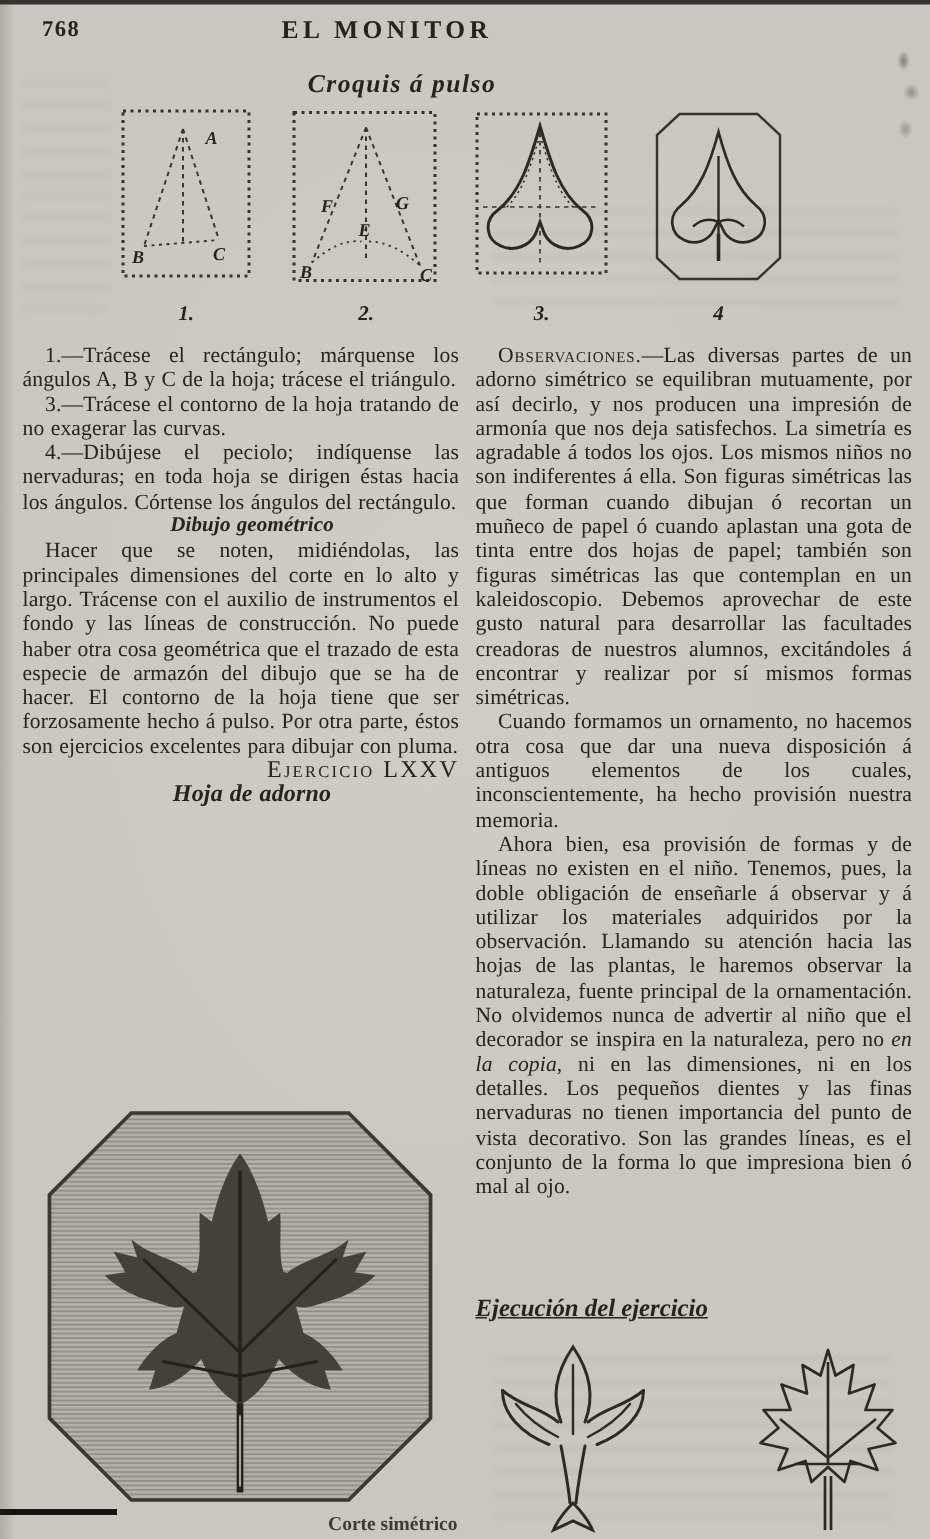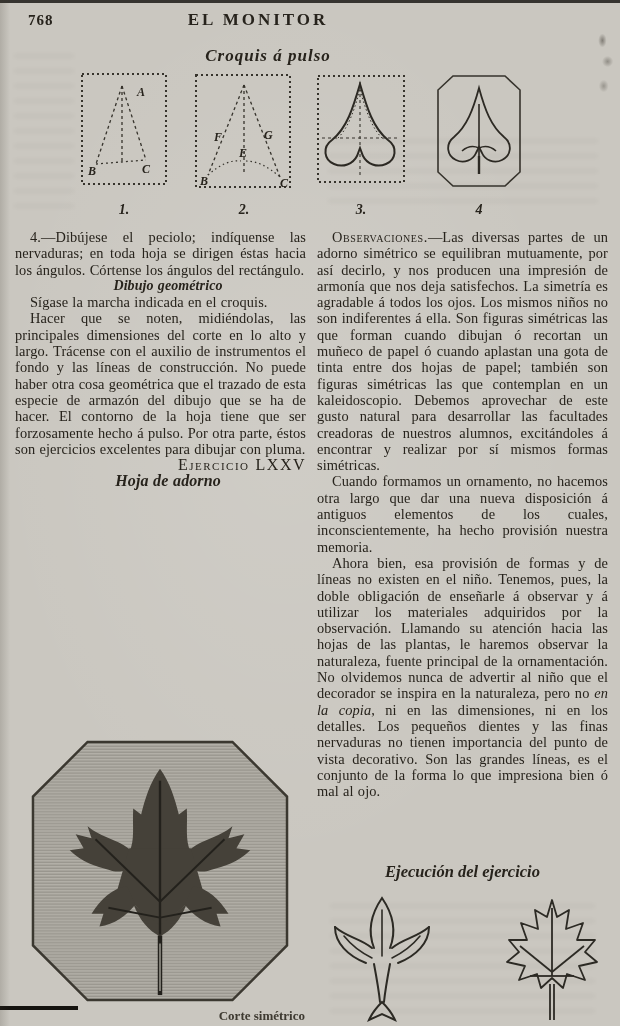--- a/index.html
+++ b/index.html
@@ -41,21 +41,21 @@
   .col-right{left:317px;}
   .col p{margin:0;text-indent:15px;}
   .smallcaps{font-variant:small-caps;letter-spacing:.6px;}
   .h-italic{margin:7px 0 4px;text-align:center;font-style:italic;font-weight:bold;font-size:14px;text-indent:0;}
   .h-sc{margin:8px 0 3px;text-align:right;font-variant:small-caps;letter-spacing:1.5px;font-size:16px;text-indent:0;}
   .it{font-style:italic;}
 
   .bigfig{position:absolute;top:739px;left:30px;width:260px;}
   .bigfig-cap{position:absolute;top:1008px;left:15px;width:290px;text-align:right;font-size:13px;font-weight:bold;color:#3e3a31;}
 
-  .exec-head{position:absolute;top:862px;left:317px;width:291px;text-align:center;font-style:italic;font-weight:bold;font-size:16.5px;}
+  .exec-head{position:absolute;top:862px;left:317px;width:291px;text-align:left;font-style:italic;font-weight:bold;font-size:16.5px;text-decoration:underline;}
   .exec-figs{position:absolute;top:888px;left:322px;width:286px;display:flex;justify-content:space-between;}
   .exec-fig{display:flex;flex-direction:column;align-items:center;}
 </style>
 </head>
 <body>
 
 <div class="page">
 
   <div class="artifact art-topbar"></div>
   <div class="artifact art-bottombar"></div>
@@ -119,23 +119,24 @@
       <path d="M43,14 C49,36 55,52 68,63 C77,70 75,82 66,86 C58,90 49,86 46,79 L43,73 L40,79 C37,86 28,90 20,86 C11,82 9,70 18,63 C31,52 37,36 43,14 Z" fill="none" stroke="#2c2923" stroke-width="1.8"></path>
       <line x1="43" y1="30" x2="43" y2="82" stroke="#2c2923" stroke-width="1.6"></line>
       <line x1="43" y1="82" x2="43" y2="100" stroke="#2c2923" stroke-width="2.4"></line>
       <path d="M43,74 Q34,70 26,77" fill="none" stroke="#2c2923" stroke-width="1.6"></path>
       <path d="M43,74 Q52,70 60,77" fill="none" stroke="#2c2923" stroke-width="1.6"></path>
     </svg>
   </div>
   <div class="figcap" style="left:436px;width:86px;">4</div>
 
   <div class="col col-left">
+    <p>1.—Trácese el rectángulo; márquense los ángulos A, B y C de la hoja; trácese el triángulo.</p>
+    <p>3.—Trácese el contorno de la hoja tratando de no exagerar las curvas.</p>
     <p>4.—Dibújese el peciolo; indíquense las nervaduras; en toda hoja se dirigen éstas hacia los ángulos. Córtense los ángulos del rectángulo.</p>
     <p class="h-italic">Dibujo geométrico</p>
-    <p>Sígase la marcha indicada en el croquis.</p>
     <p>Hacer que se noten, midiéndolas, las principales dimensiones del corte en lo alto y largo. Trácense con el auxilio de instrumentos el fondo y las líneas de construcción. No puede haber otra cosa geométrica que el trazado de esta especie de armazón del dibujo que se ha de hacer. El contorno de la hoja tiene que ser forzosamente hecho á pulso. Por otra parte, éstos son ejercicios excelentes para dibujar con pluma.</p>
     <p class="h-sc">Ejercicio LXXV</p>
     <p class="h-italic" style="font-size:16px;">Hoja de adorno</p>
   </div>
 
   <div class="bigfig">
     <svg width="260" height="264" viewBox="0 0 262 266">
       <defs>
         <pattern id="hatch" width="4" height="3" patternUnits="userSpaceOnUse">
           <rect width="4" height="3" fill="#b3b0a8"></rect>
@@ -160,21 +161,21 @@
         <line x1="131" y1="180" x2="183" y2="170" stroke-width="2"></line>
       </g>
       <line x1="131" y1="198" x2="131" y2="258" stroke="#23211c" stroke-width="4.5"></line>
       <line x1="131" y1="206" x2="131" y2="254" stroke="#a7a49c" stroke-width="1.4"></line>
     </svg>
   </div>
   <div class="bigfig-cap">Corte simétrico</div>
 
   <div class="col col-right">
     <p><span class="smallcaps">Observaciones.</span><span>—Las diversas partes de un adorno simétrico se equilibran mutuamente, por así decirlo, y nos producen una impresión de armonía que nos deja satisfechos. La simetría es agradable á todos los ojos. Los mismos niños no son indiferentes á ella. Son figuras simétricas las que forman cuando dibujan ó recortan un muñeco de papel ó cuando aplastan una gota de tinta entre dos hojas de papel; también son figuras simétricas las que contemplan en un kaleidoscopio. Debemos aprovechar de este gusto natural para desarrollar las facultades creadoras de nuestros alumnos, excitándoles á encontrar y realizar por sí mismos formas simétricas.</span></p>
-    <p>Cuando formamos un ornamento, no hacemos otra largo que dar una nueva disposición á antiguos elementos de los cuales, inconscientemente, ha hecho provisión nuestra memoria.</p>
+    <p>Cuando formamos un ornamento, no hacemos otra cosa que dar una nueva disposición á antiguos elementos de los cuales, inconscientemente, ha hecho provisión nuestra memoria.</p>
     <p><span>Ahora bien, esa provisión de formas y de líneas no existen en el niño. Tenemos, pues, la doble obligación de enseñarle á observar y á utilizar los materiales adquiridos por la observación. Llamando su atención hacia las hojas de las plantas, le haremos observar la naturaleza, fuente principal de la ornamentación. No olvidemos nunca de advertir al niño que el decorador se inspira en la naturaleza, pero no </span><span class="it">en la copia</span><span>, ni en las dimensiones, ni en los detalles. Los pequeños dientes y las finas nervaduras no tienen importancia del punto de vista decorativo. Son las grandes líneas, es el conjunto de la forma lo que impresiona bien ó mal al ojo.</span></p>
   </div>
 
   <div class="exec-head">Ejecución del ejercicio</div>
   <div class="exec-figs">
     <div class="exec-fig">
       <svg width="122" height="138" viewBox="0 0 122 138">
         <g stroke="#2c2a24" stroke-width="2" fill="none" stroke-linecap="round">
           <path d="M52,60 C45,42 49,26 60,10 C71,26 75,42 68,60"></path>
           <line x1="60" y1="22" x2="60" y2="68" stroke-width="1.6"></line>

